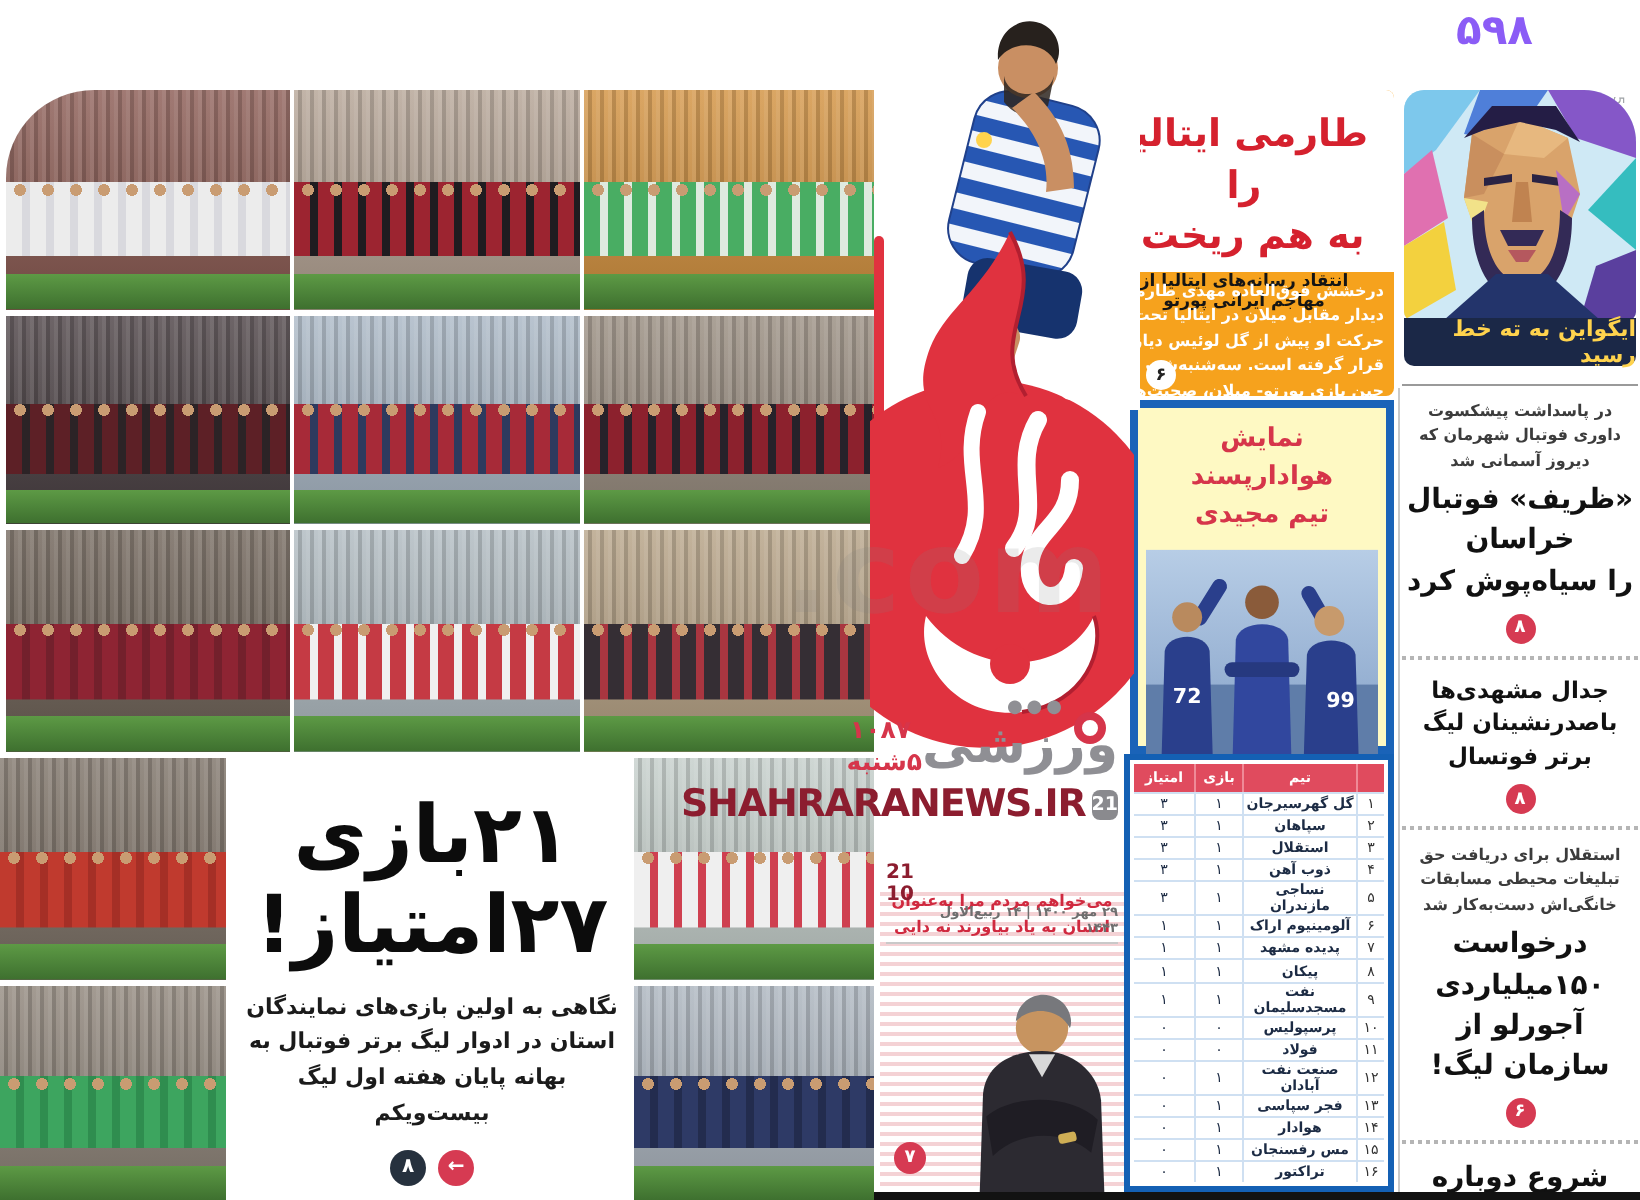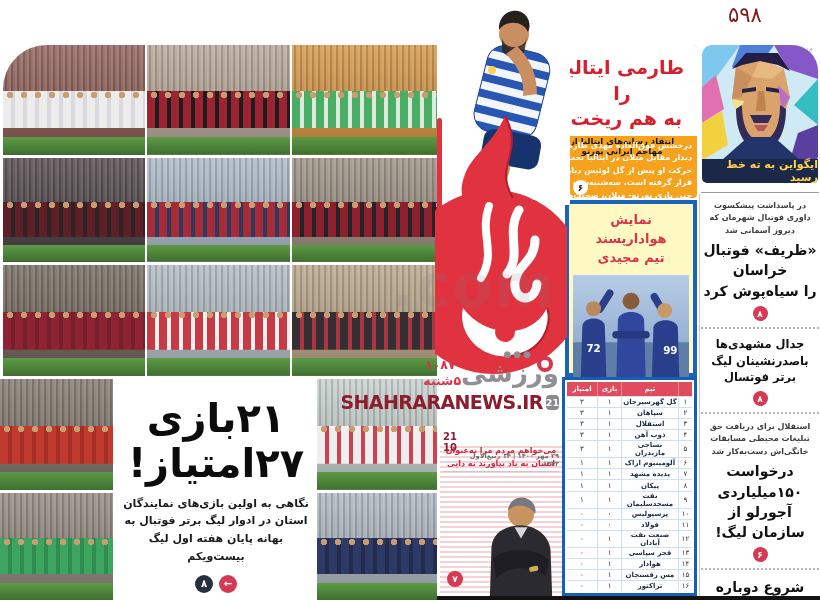--- a/index.html
+++ b/index.html
@@ -74,21 +74,21 @@
   #league{ position:absolute; left:562px; top:377px; width:135px; height:219px; border:3px solid #1460b4; background:#fff; padding:2px; display:flex; flex-direction:column; z-index:2; }
   .lt-head{ display:flex; background:#e04b5e; color:#fff; font-weight:bold; font-size:7px; height:14px; align-items:center; }
   .lt-row{ display:flex; flex:1; align-items:center; font-size:7px; color:#1c2b44; border-top:1px solid #cfe0f2; }
   .lt-rank{ width:13px; text-align:center; color:#333; }
   .lt-team{ flex:1; text-align:center; font-weight:bold; border-right:1px solid #cfe0f2; border-left:1px solid #cfe0f2; align-self:stretch; display:flex; align-items:center; justify-content:center; }
   .lt-played{ width:24px; text-align:center; border-left:1px solid #cfe0f2; align-self:stretch; display:flex; align-items:center; justify-content:center; }
   .lt-points{ width:30px; text-align:center; }
   .lt-head .lt-team,.lt-head .lt-played{ border-color:#ef8a97; font-weight:bold; }
 
   
-  #corner-number{ position:absolute; left:728px; top:3px; width:85px; text-align:left; font-size:21px; font-weight:normal; color:#7f1d1d; z-index:2; direction:ltr; }
+  #corner-number{ position:absolute; left:728px; top:3px; width:85px; text-align:left; font-size:21px; font-weight:bold; color:#8b5cf6; z-index:2; direction:ltr; }
   #corner-site{ position:absolute; left:805px; top:48px; writing-mode:vertical-rl; font-size:7px; color:#a0a4a8; letter-spacing:1px; direction:ltr; }
 
   #portrait{ position:absolute; left:702px; top:45px; width:116px; height:115px; border-radius:10px 26px 4px 4px; overflow:hidden; z-index:2; }
   #portrait-banner{ position:absolute; left:702px; top:159px; width:116px; height:24px; background:#1b2847; color:#ffd34d; font-size:11px; font-weight:bold; display:flex; align-items:center; justify-content:center; border-radius:0 0 5px 5px; z-index:2; }
 
   #rcol{ position:absolute; left:701px; top:192px; width:118px; height:404px; border-top:1px solid #9a9a9a; }
   #rcol-vline{ position:absolute; left:699px; top:194px; width:1px; height:402px; background:#c9c9c9; }
   .item{ text-align:center; padding:7px 2px 6px; border-bottom:2px dotted #b5b5b5; }
   .item:last-child{ border-bottom:none; }
   .kicker{ font-size:8px; color:#3c3c3c; font-weight:bold; line-height:1.55; margin-bottom:3px; }

